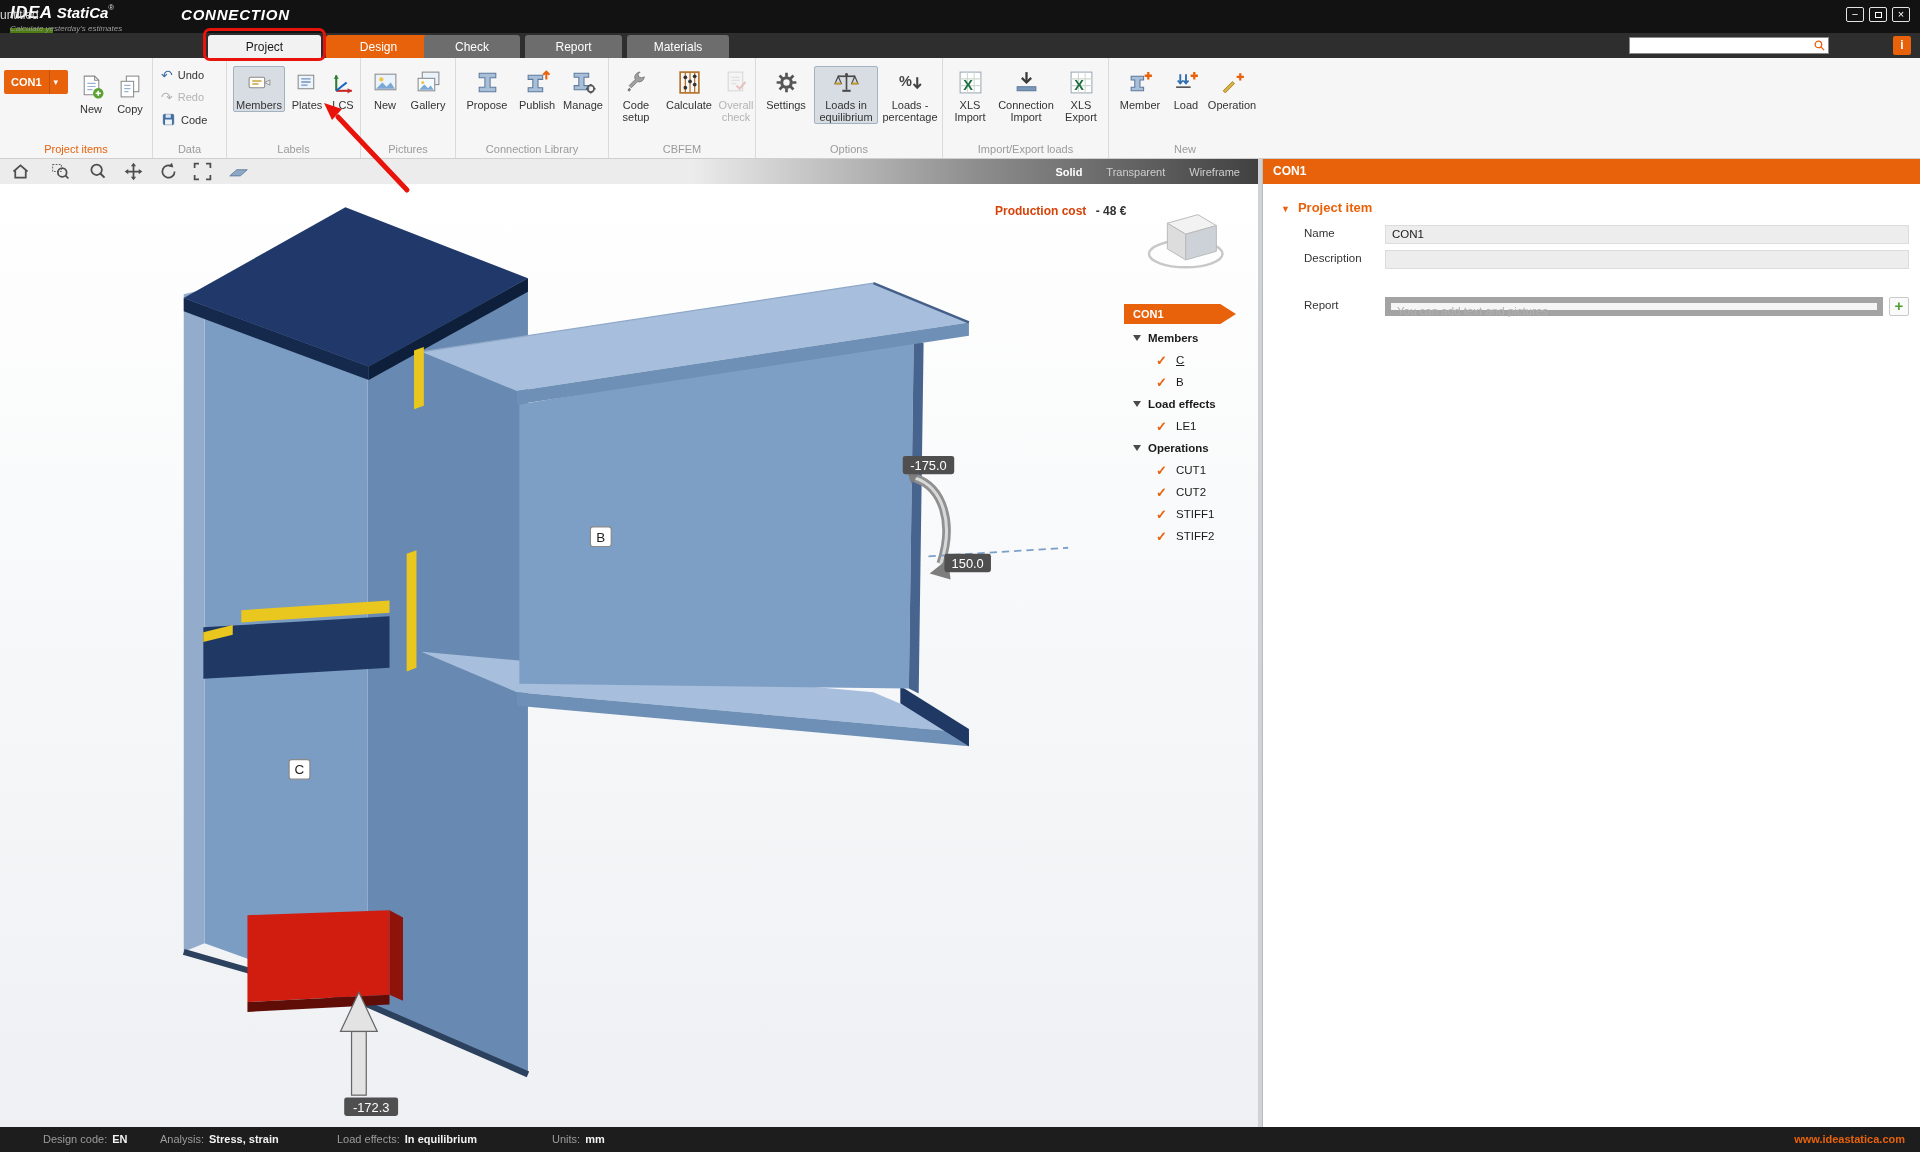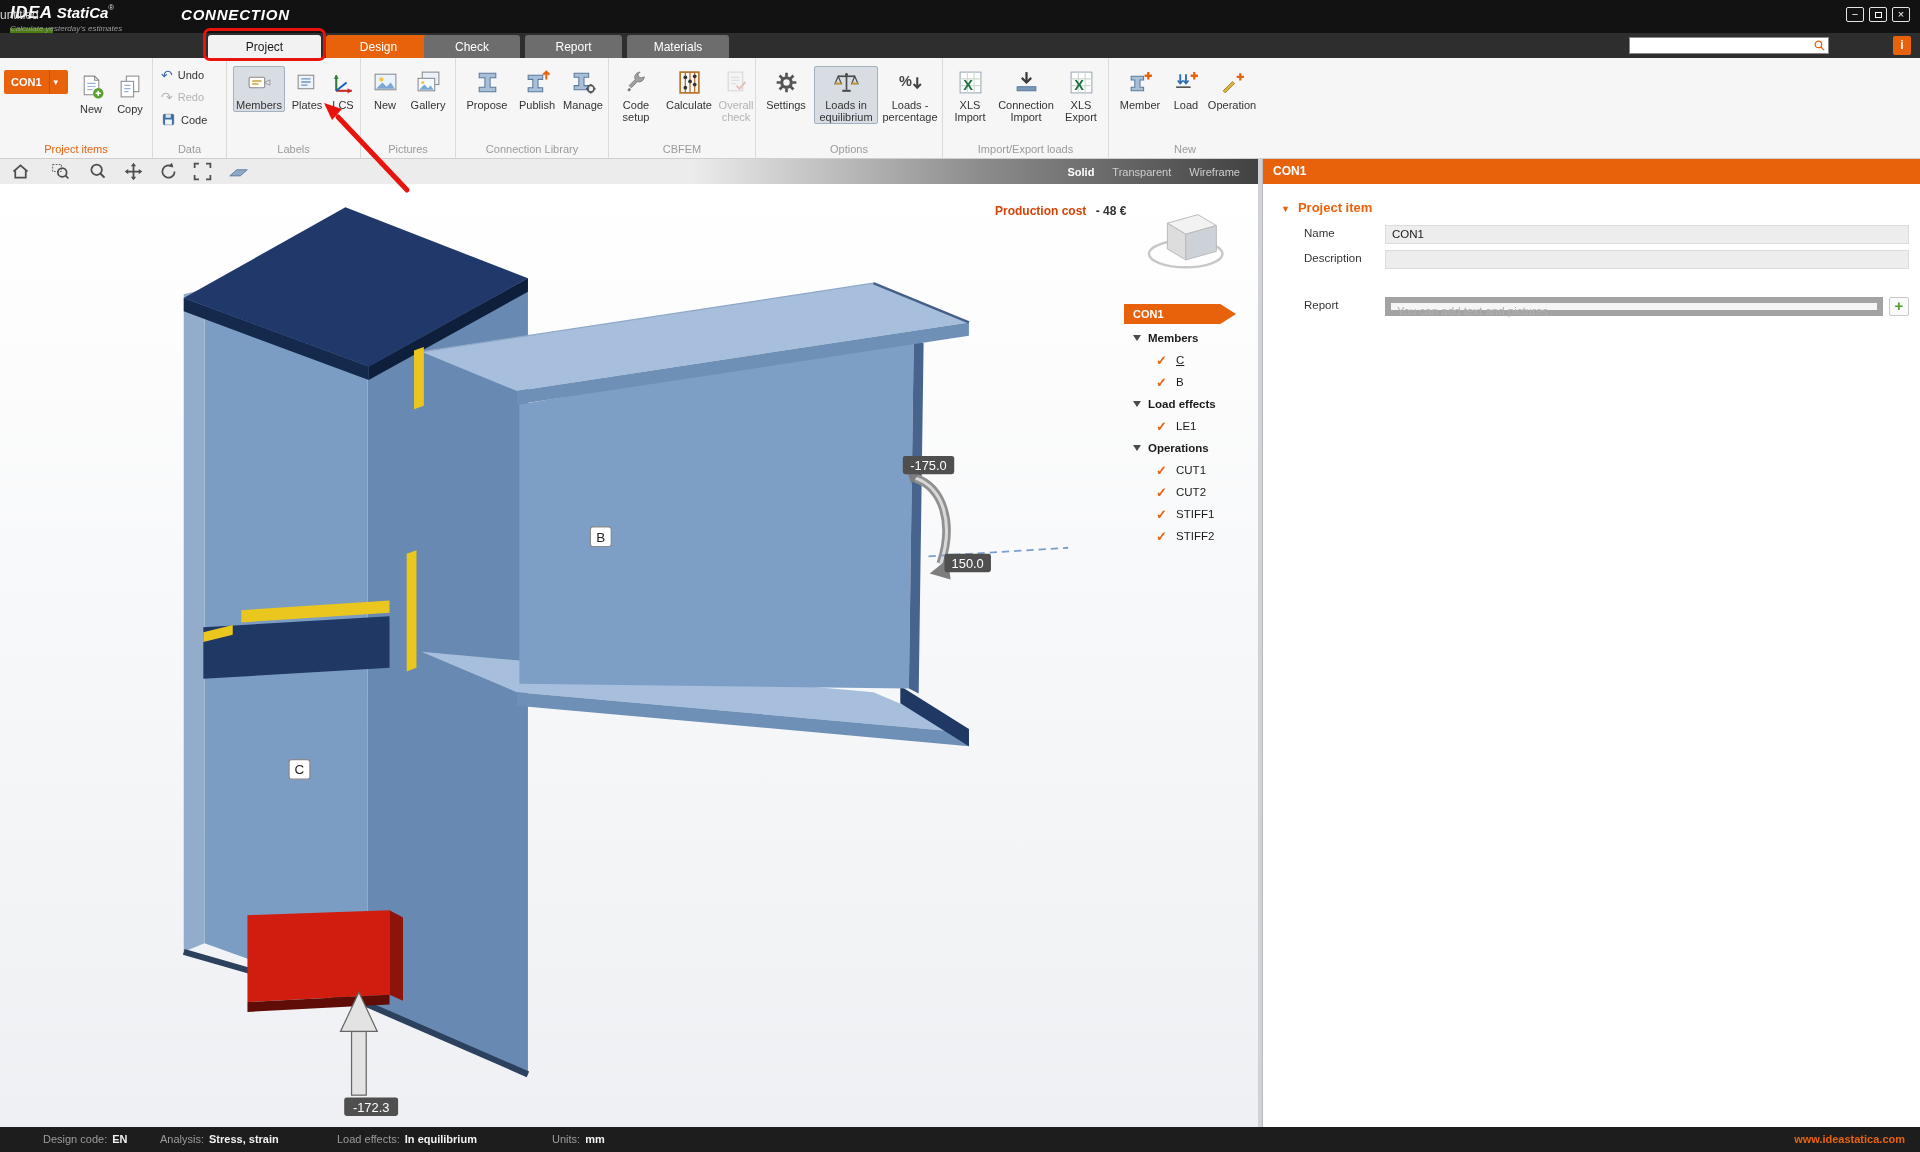--- a/index.html
+++ b/index.html
@@ -47,21 +47,21 @@
   .smallbtn { position:absolute; left:8px; display:flex; align-items:center; gap:5px; font-size:11px; color:#333; white-space:nowrap; }
   .smallbtn .icon-s { width:15px; height:15px; }
   .glyph-icon { font-size:14px; color:#3f6ea5; line-height:14px; }
   .glyph-icon.gray { color:#b5b5b5; }
   .smallbtn.disabled { color:#b3b3b3; }
 
   
   .vtoolbar { position:absolute; left:0; top:159px; width:1258px; height:25px;
     background:linear-gradient(to right, #ececec 55%, #8c8c8c 78%, #414141 100%); z-index:3; }
   .vicon { position:absolute; top:2px; width:21px; height:21px; }
-  .vmodes { position:absolute; right:18px; top:0; height:25px; display:flex; align-items:center; gap:18px; font-size:11px; }
+  .vmodes { position:absolute; right:18px; top:0; height:25px; display:flex; align-items:center; gap:24px; font-size:11px; }
   .vmode-active { color:#fff; font-weight:bold; }
   .vmode { color:#cfcfcf; }
 
   
   .viewport { position:absolute; left:0; top:184px; width:1258px; height:943px; background:linear-gradient(#ffffff,#eef0f3); overflow:hidden; }
   .scene-svg { position:absolute; left:0; top:0; width:1258px; height:943px; }
   .prodcost { position:absolute; left:995px; top:20px; font-size:12px; font-weight:bold; white-space:nowrap; }
   .prodcost .pc-label { color:#d64309; }
   .prodcost .pc-value { color:#333; margin-left:6px; }
 

